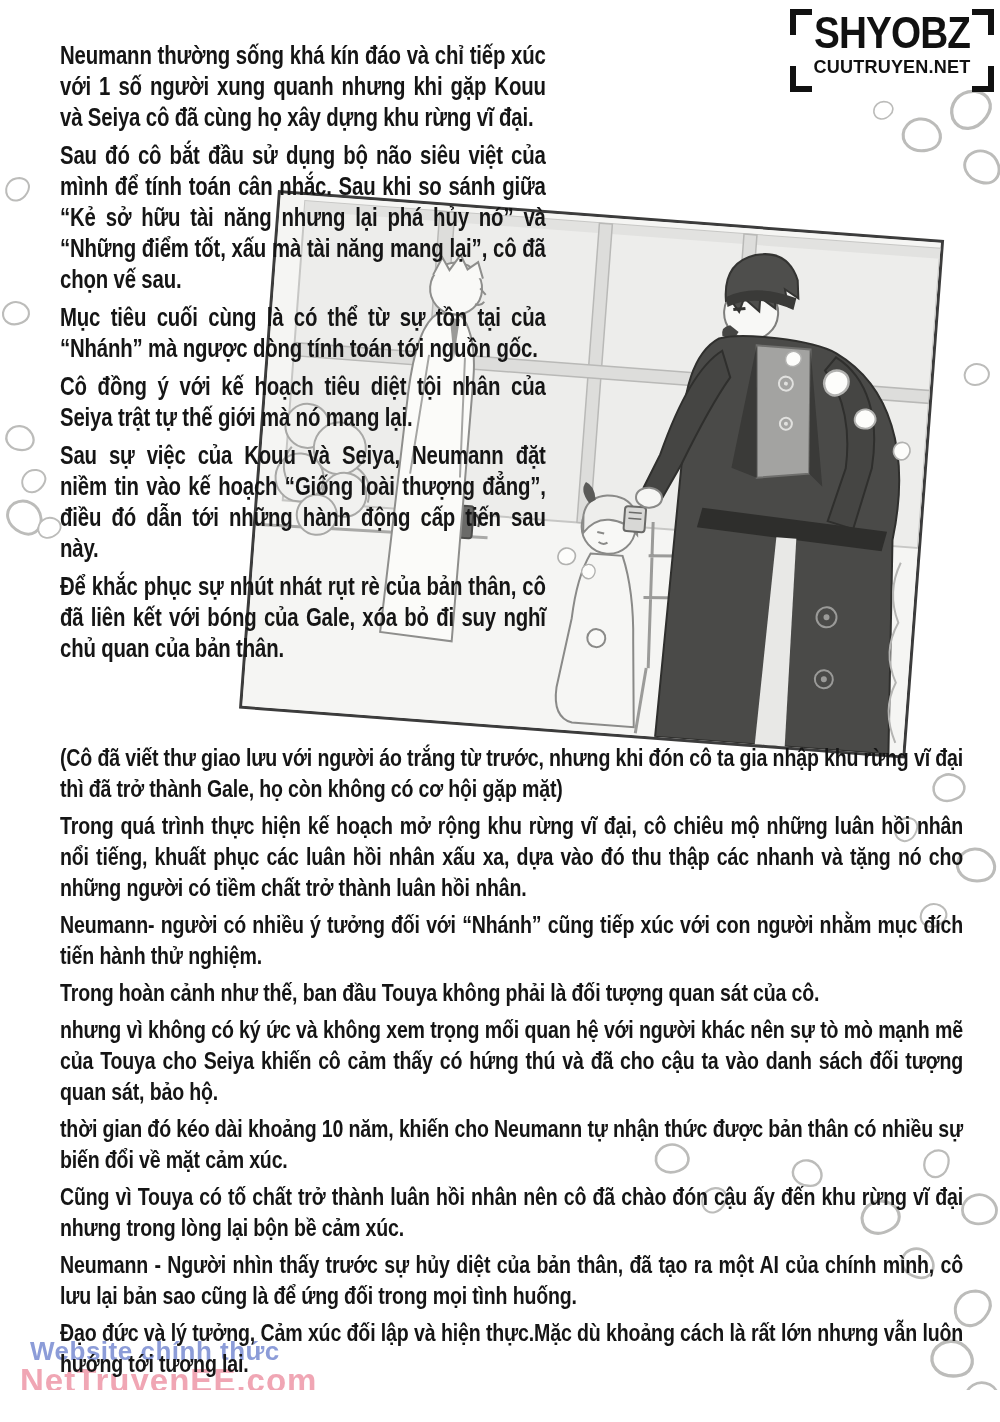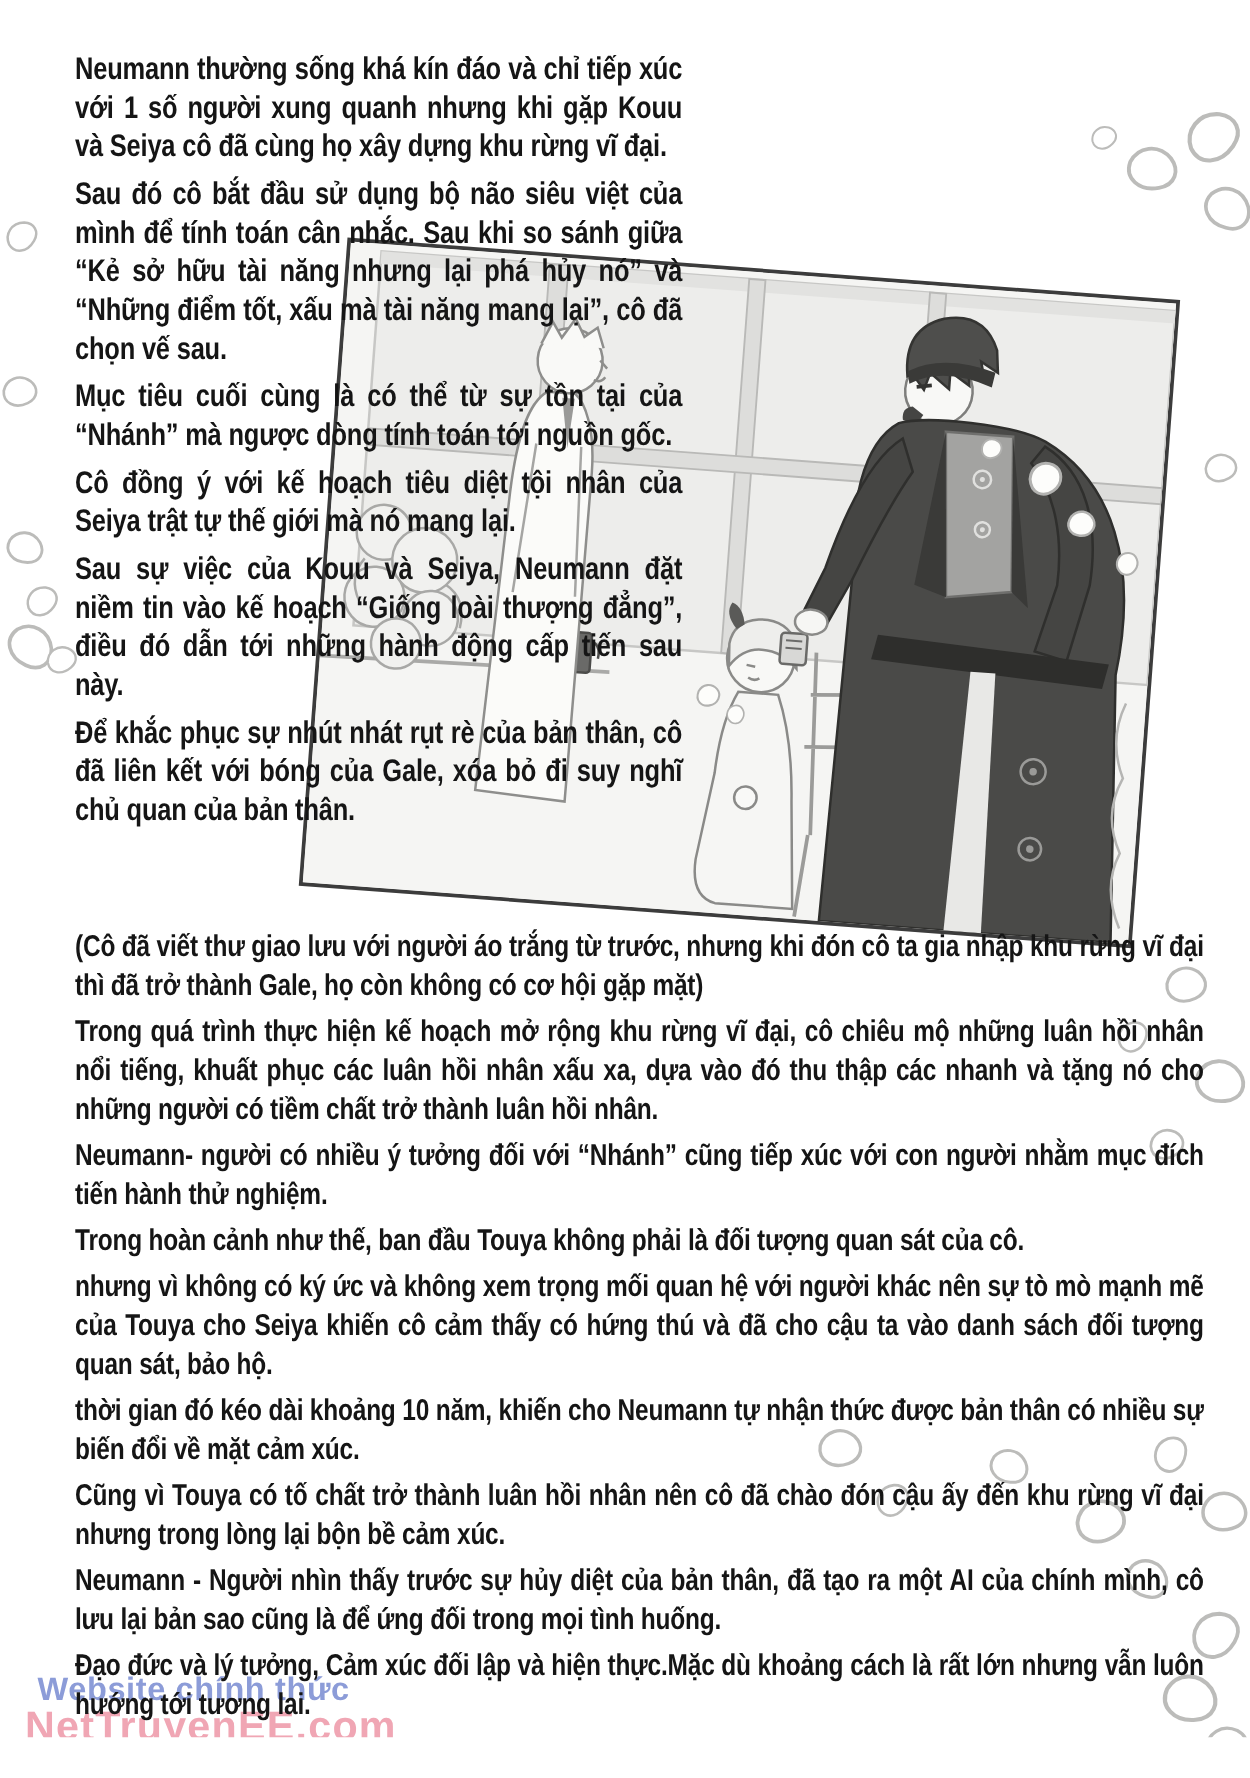--- a/index.html
+++ b/index.html
@@ -302,17 +302,25 @@
     <p>Trong quá trình thực hiện kế hoạch mở rộng khu rừng vĩ đại, cô chiêu mộ những luân hồi nhân nổi tiếng, khuất phục các luân hồi nhân xấu xa, dựa vào đó thu thập các nhanh và tặng nó cho những người có tiềm chất trở thành luân hồi nhân.</p>
     <p>Neumann- người có nhiều ý tưởng đối với “Nhánh” cũng tiếp xúc với con người nhằm mục đích tiến hành thử nghiệm.</p>
     <p>Trong hoàn cảnh như thế, ban đầu Touya không phải là đối tượng quan sát của cô.</p>
     <p>nhưng vì không có ký ức và không xem trọng mối quan hệ với người khác nên sự tò mò mạnh mẽ của Touya cho Seiya khiến cô cảm thấy có hứng thú và đã cho cậu ta vào danh sách đối tượng quan sát, bảo hộ.</p>
     <p>thời gian đó kéo dài khoảng 10 năm, khiến cho Neumann tự nhận thức được bản thân có nhiều sự biến đổi về mặt cảm xúc.</p>
     <p>Cũng vì Touya có tố chất trở thành luân hồi nhân nên cô đã chào đón cậu ấy đến khu rừng vĩ đại nhưng trong lòng lại bộn bề cảm xúc.</p>
     <p>Neumann - Người nhìn thấy trước sự hủy diệt của bản thân, đã tạo ra một AI của chính mình, cô lưu lại bản sao cũng là để ứng đối trong mọi tình huống.</p>
     <p>Đạo đức và lý tưởng, Cảm xúc đối lập và hiện thực.Mặc dù khoảng cách là rất lớn nhưng vẫn luôn hướng tới tương lai.</p>
   </div>
 
+  <div class="logo">
+    <span class="corner tl"></span>
+    <span class="corner tr"></span>
+    <span class="corner bl"></span>
+    <span class="corner br"></span>
+    <div class="logo-main">ShyobZ</div>
+    <div class="logo-sub">CUUTRUYEN.NET</div>
+  </div>
 
   <div class="wm1">Website chính thức</div>
   <div class="wm2">NetTruyenEE.com</div>
 
 </div>
 
 </body></html>

